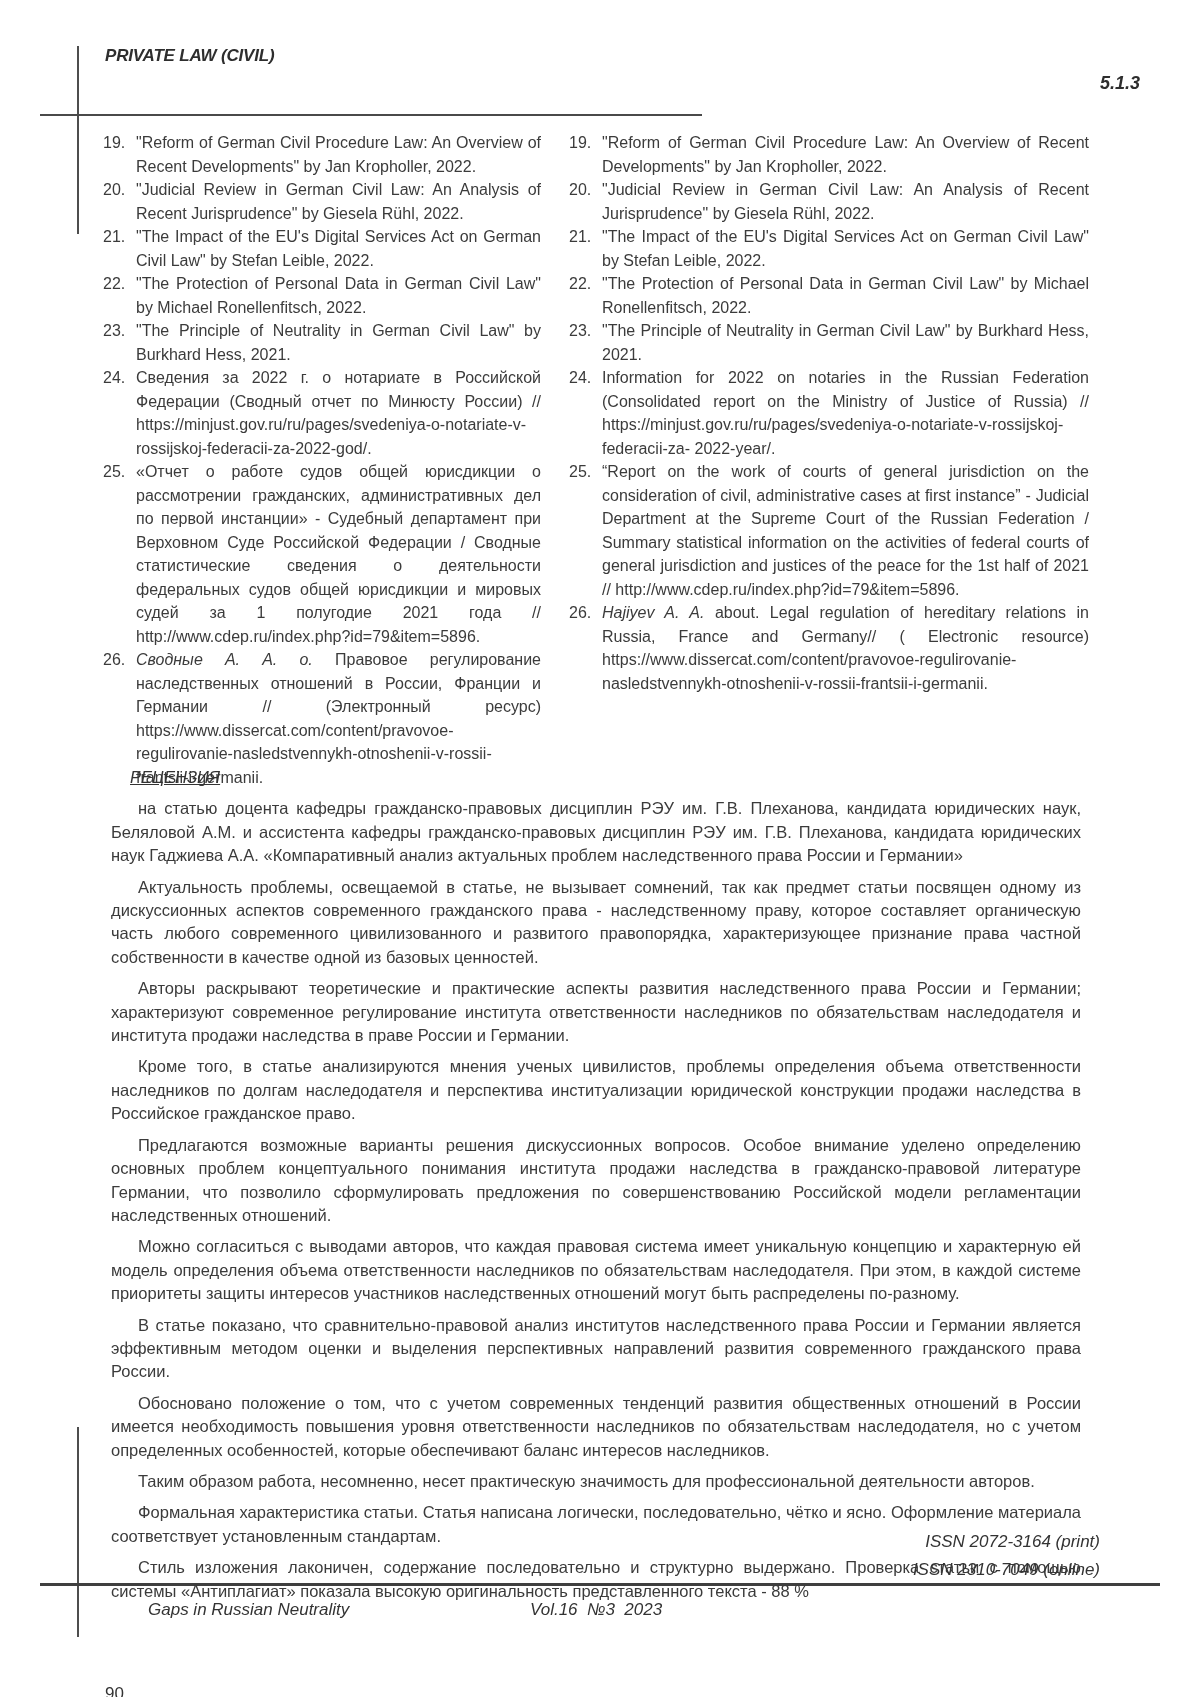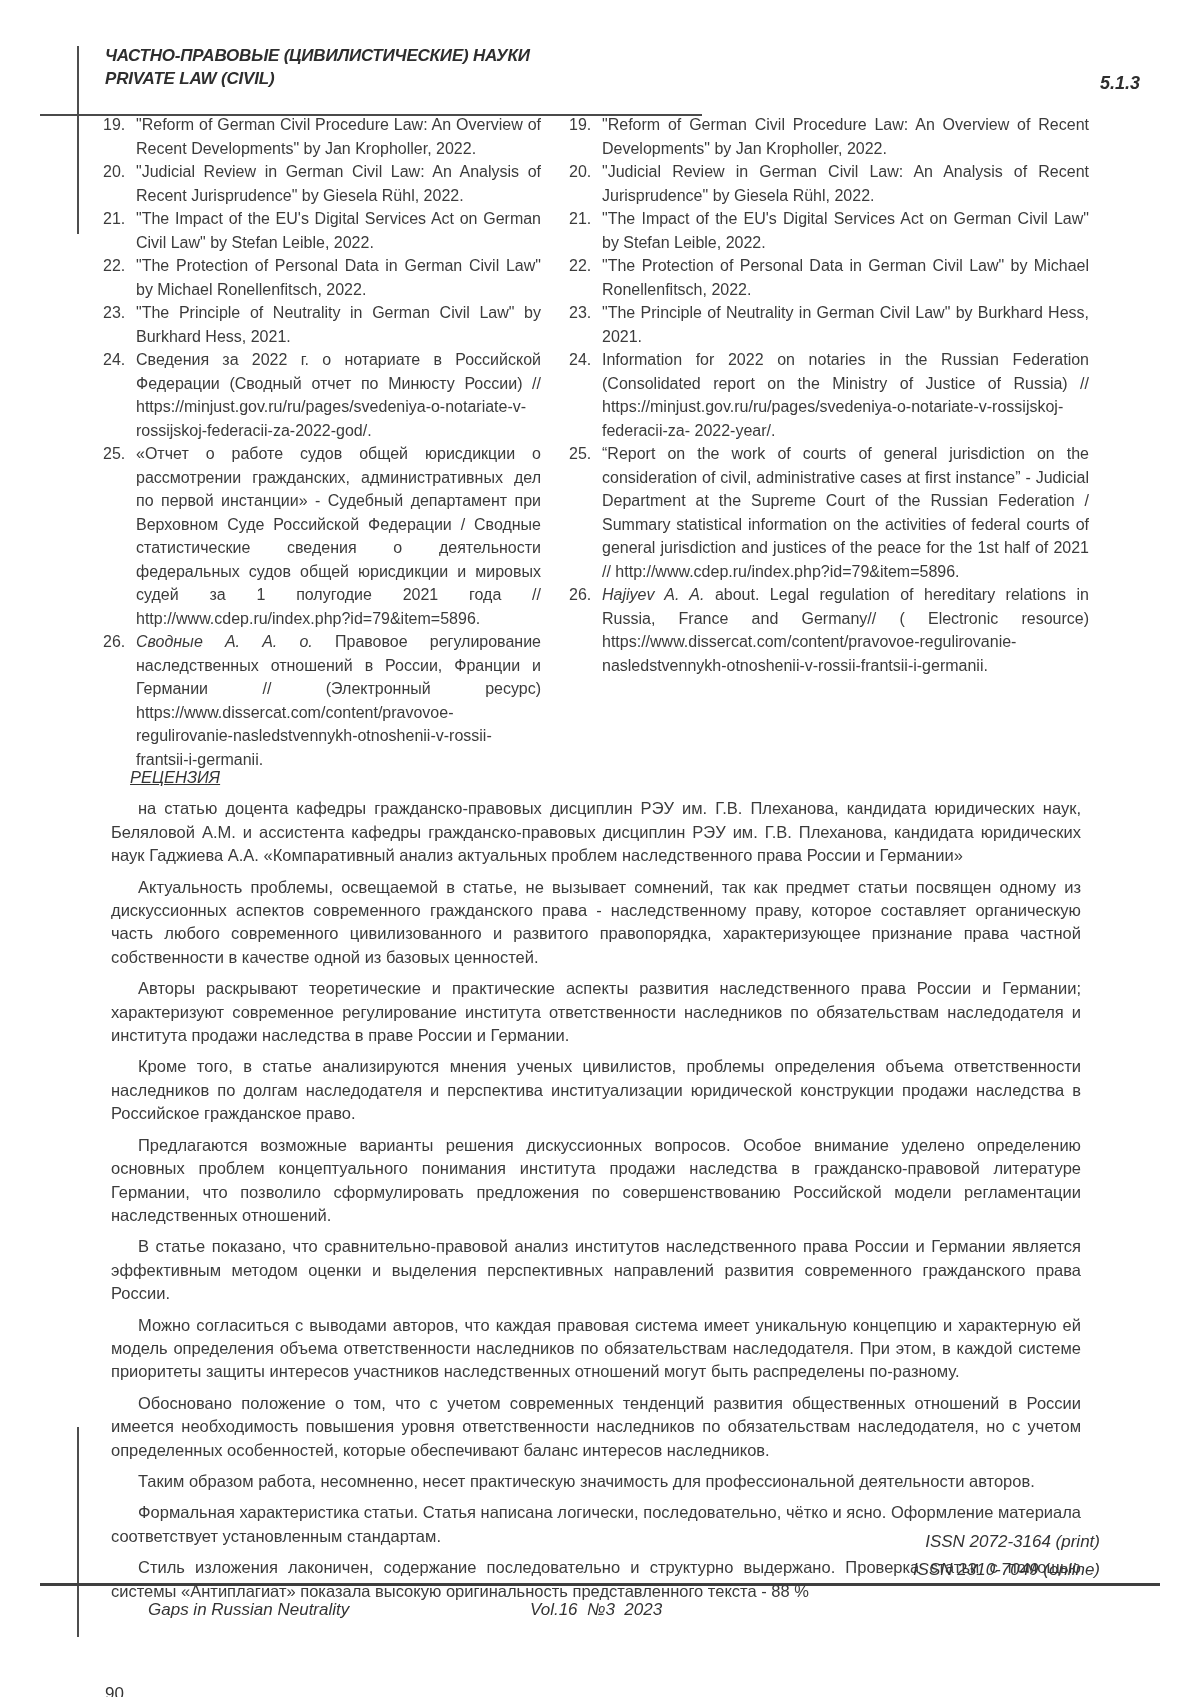--- a/index.html
+++ b/index.html
@@ -28,21 +28,21 @@
     font-size:17px;line-height:23px;
     color:#2e2e2e;letter-spacing:-0.2px;
   }
   .header-code{
     position:absolute;left:1100px;top:53px;
     font-weight:bold;font-style:italic;
     font-size:18px;color:#2e2e2e;margin-top:20px;
   }
 
   
-  .refs{position:absolute;left:103px;top:113px;width:986px;display:flex;}
+  .refs{position:absolute;left:103px;top:131px;width:986px;display:flex;}
   .ref-col{
     list-style:none;margin:0;padding:0;
     font-size:16px;line-height:23.5px;
     text-align:justify;color:#3b3b3b;
   }
   .col-left{width:438px;margin-right:28px;}
   .col-right{width:520px;}
   .ref-col li{
     position:relative;padding-left:33px;
     overflow-wrap:anywhere;
@@ -87,21 +87,20 @@
 <body>
 
 <div class="page">
 
   <div class="vline vline-top"></div>
   <div class="vline vline-bottom"></div>
   <div class="rule rule-header"></div>
   <div class="rule rule-footer"></div>
 
   <header class="header">
-    <div class="header-title">ЧАСТНО-ПРАВОВЫЕ (ЦИВИЛИСТИЧЕСКИЕ) НАУКИ</div>
     <div class="header-title">PRIVATE LAW (CIVIL)</div>
   </header>
   <div class="header-code">5.1.3</div>
 
   <section class="refs">
     <ol class="ref-col col-left">
         <li><span class="ref-num">19.</span>"Reform of German Civil Procedure Law: An Overview of Recent Developments" by Jan Kropholler, 2022.</li>
         <li><span class="ref-num">20.</span>"Judicial Review in German Civil Law: An Analysis of Recent Jurisprudence" by Giesela Rühl, 2022.</li>
         <li><span class="ref-num">21.</span>"The Impact of the EU's Digital Services Act on German Civil Law" by Stefan Leible, 2022.</li>
         <li><span class="ref-num">22.</span>"The Protection of Personal Data in German Civil Law" by Michael Ronellenfitsch, 2022.</li>
@@ -123,22 +122,22 @@
   </section>
 
   <section class="review">
     <div class="review-heading">РЕЦЕНЗИЯ</div>
     <div class="review-body">
         <p class="rev-p">на статью доцента кафедры гражданско-правовых дисциплин РЭУ им. Г.В. Плеханова, кандидата юридических наук, Беляловой А.М. и ассистента кафедры гражданско-правовых дисциплин РЭУ им. Г.В. Плеханова, кандидата юридических наук Гаджиева А.А. «Компаративный анализ актуальных проблем наследственного права России и Германии»</p>
         <p class="rev-p">Актуальность проблемы, освещаемой в статье, не вызывает сомнений, так как предмет статьи посвящен одному из дискуссионных аспектов современного гражданского права - наследственному праву, которое составляет органическую часть любого современного цивилизованного и развитого правопорядка, характеризующее признание права частной собственности в качестве одной из базовых ценностей.</p>
         <p class="rev-p">Авторы раскрывают теоретические и практические аспекты развития наследственного права России и Германии; характеризуют современное регулирование института ответственности наследников по обязательствам наследодателя и института продажи наследства в праве России и Германии.</p>
         <p class="rev-p">Кроме того, в статье анализируются мнения ученых цивилистов, проблемы определения объема ответственности наследников по долгам наследодателя и перспектива институализации юридической конструкции продажи наследства в Российское гражданское право.</p>
         <p class="rev-p">Предлагаются возможные варианты решения дискуссионных вопросов. Особое внимание уделено определению основных проблем концептуального понимания института продажи наследства в гражданско-правовой литературе Германии, что позволило сформулировать предложения по совершенствованию Российской модели регламентации наследственных отношений.</p>
+        <p class="rev-p">Можно согласиться с выводами авторов, что каждая правовая система имеет уникальную концепцию и характерную ей модель определения объема ответственности наследников по обязательствам наследодателя. При этом, в каждой системе приоритеты защиты интересов участников наследственных отношений могут быть распределены по-разному.</p>
         <p class="rev-p">В статье показано, что сравнительно-правовой анализ институтов наследственного права России и Германии является эффективным методом оценки и выделения перспективных направлений развития современного гражданского права России.</p>
-        <p class="rev-p">Можно согласиться с выводами авторов, что каждая правовая система имеет уникальную концепцию и характерную ей модель определения объема ответственности наследников по обязательствам наследодателя. При этом, в каждой системе приоритеты защиты интересов участников наследственных отношений могут быть распределены по-разному.</p>
         <p class="rev-p">Обосновано положение о том, что с учетом современных тенденций развития общественных отношений в России имеется необходимость повышения уровня ответственности наследников по обязательствам наследодателя, но с учетом определенных особенностей, которые обеспечивают баланс интересов наследников.</p>
         <p class="rev-p">Таким образом работа, несомненно, несет практическую значимость для профессиональной деятельности авторов.</p>
         <p class="rev-p">Формальная характеристика статьи. Статья написана логически, последовательно, чётко и ясно. Оформление материала соответствует установленным стандартам.</p>
         <p class="rev-p">Стиль изложения лаконичен, содержание последовательно и структурно выдержано. Проверка статьи с помощью системы «Антиплагиат» показала высокую оригинальность представленного текста - 88 %</p>
       </div>
   </section>
 
   <footer>
     <span class="footer-page">90</span>
     <span class="footer-journal">Gaps in Russian Neutrality</span>

